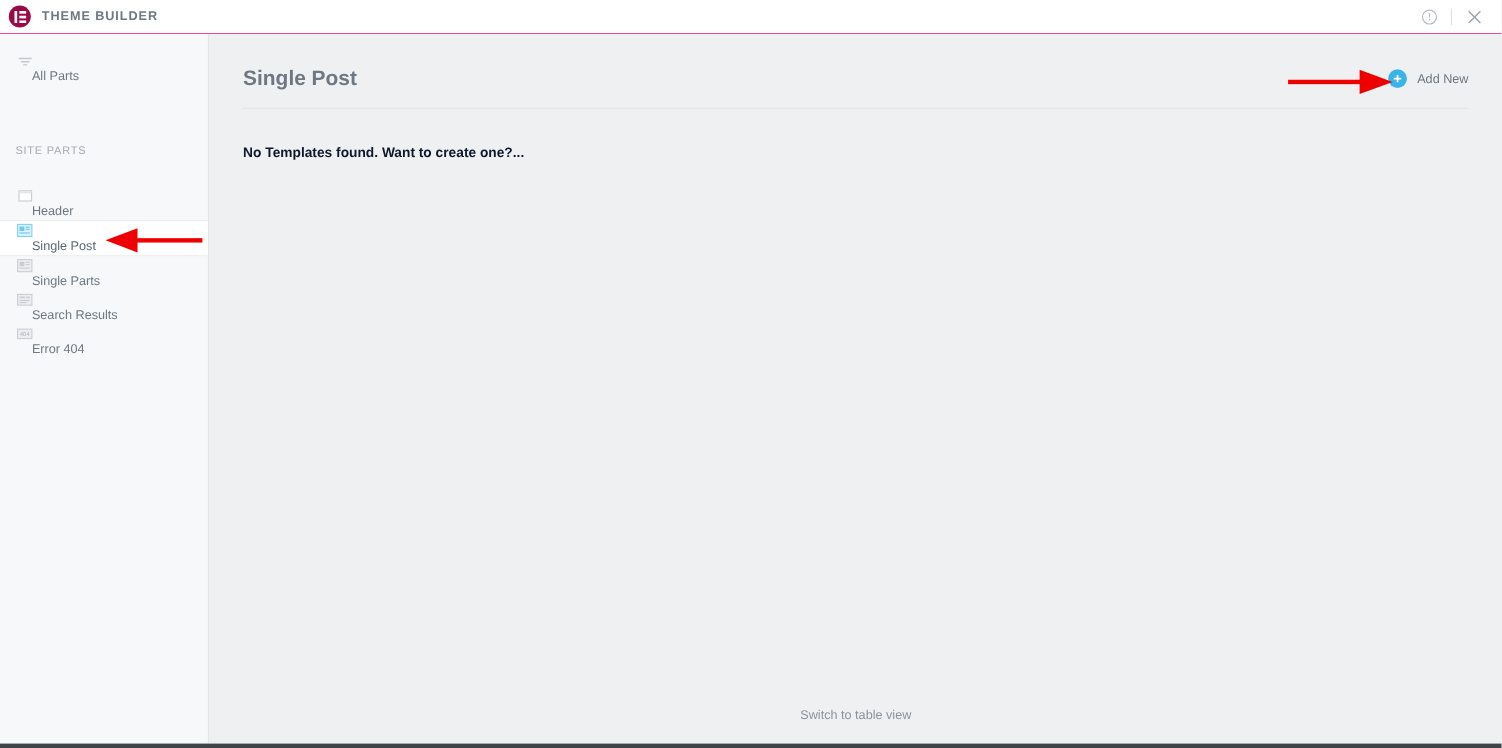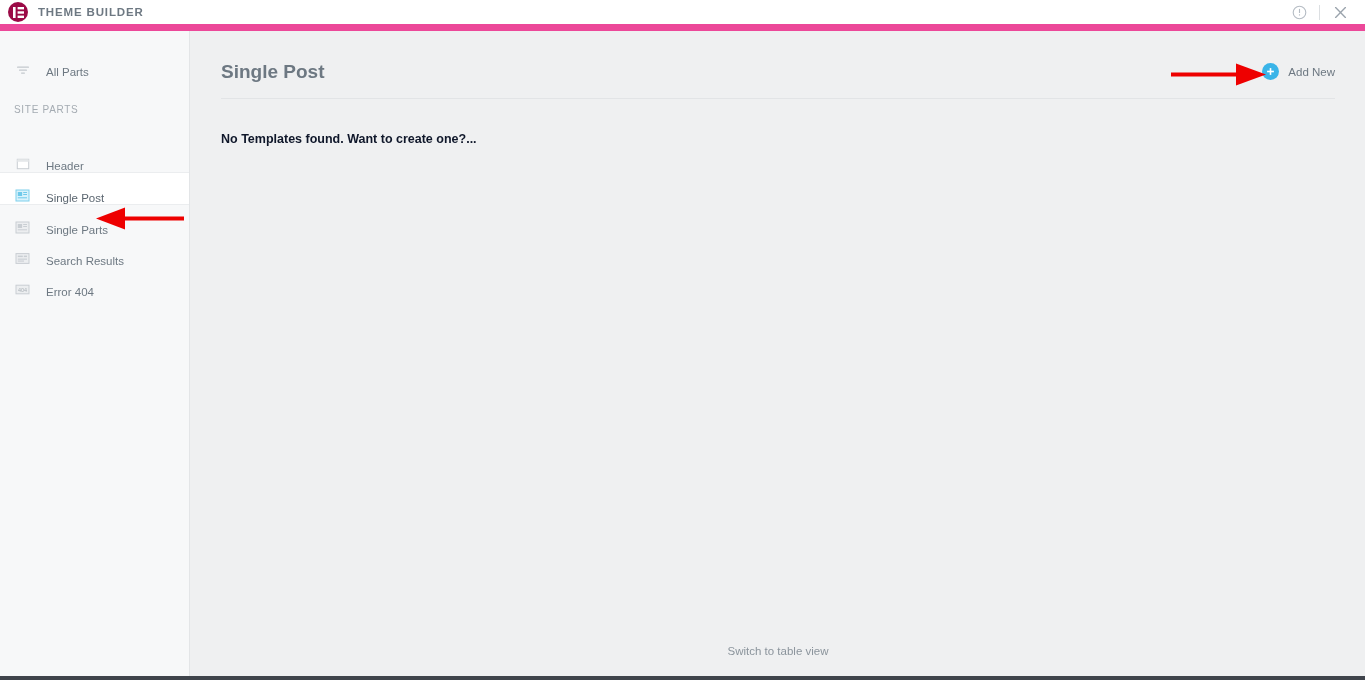--- a/index.html
+++ b/index.html
@@ -14,21 +14,21 @@
 
   
   #topbar {
     position: absolute;
     top: 0; left: 0;
     width: 1365px;
     height: 31px;
     background: #ffffff;
     display: flex;
     align-items: center;
-    border-bottom: 7px solid #ec4899;
+    border-bottom: 1px solid #ec4899;
   }
 
   #brand {
     display: flex;
     align-items: center;
     padding-left: 8px;
     height: 100%;
   }
 
   #logo-badge {
@@ -80,24 +80,25 @@
     position: absolute;
     top: 31px; left: 0;
     width: 190px;
     height: 645px;
     background: #f7f8f9;
     border-right: 1px solid #e3e5e7;
   }
 
   .nav-row {
     display: flex;
-    align-items: flex-end;
+    align-items: flex-start;
     height: 31px;
     padding-left: 14px;
     cursor: default;
+    flex-direction: column;
   }
   .nav-row .nav-icon {
     width: 17px;
     height: 17px;
     flex: 0 0 17px;
     display: flex;
     align-items: center;
     justify-content: center;
     color: #c3c8cd;
   }
@@ -105,21 +106,21 @@
   .nav-row .nav-label {
     margin-left: 15px;
     font-size: 11.5px;
     color: #6d7882;
     white-space: nowrap;
   }
 
   #all-parts-row { margin-top: 16px; }
 
   #section-label {
-    margin-top: 26px;
+    margin-top: 54px;
     padding-left: 14px;
     font-size: 10px;
     letter-spacing: 0.7px;
     color: #a4abb2;
     height: 14px;
   }
 
   #site-parts-list { margin-top: 23px; }
 
   .nav-row.active {

